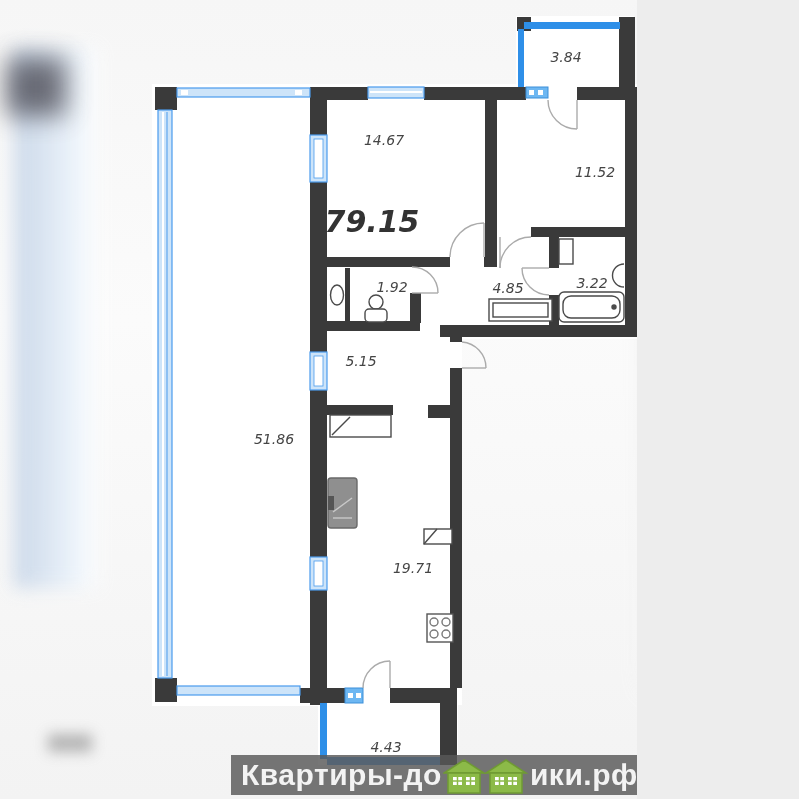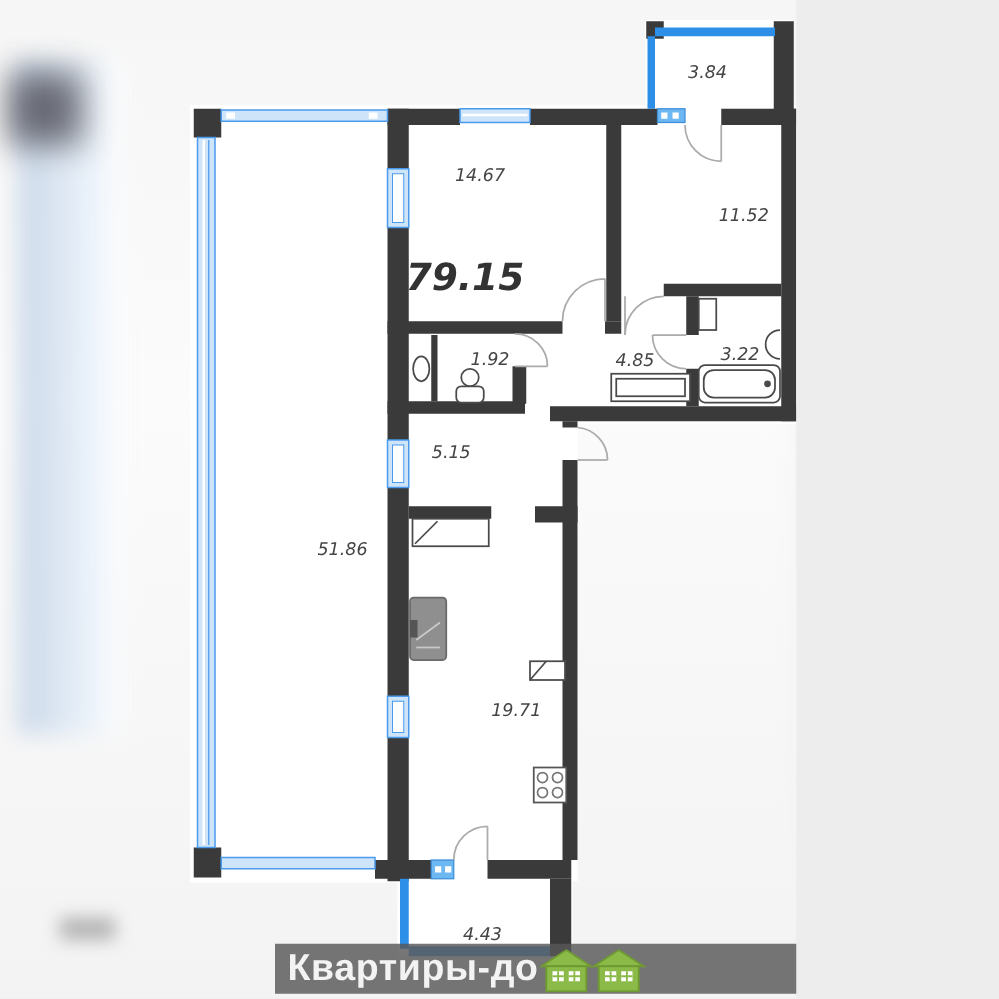--- a/index.html
+++ b/index.html
@@ -16,21 +16,21 @@
      filter:blur(11px);opacity:.9;}
   #blob-right{left:648px;top:118px;width:118px;height:570px;
      background:linear-gradient(to bottom,#cccccc,#e8e8e8 60%,#f6f6f6);
      filter:blur(13px);opacity:.65;}
   #blob-bottomdash{left:48px;top:734px;width:44px;height:18px;background:#8a8a8a;
      filter:blur(7px);opacity:.6;}
   svg{position:absolute;left:0;top:0;}
   text{font-family:"DejaVu Sans","Liberation Sans",sans-serif;font-style:italic;fill:#454545;}
   .area-label{font-size:14px;}
   .total-label{font-size:30px;font-weight:bold;fill:#333;}
-  #watermark{position:absolute;left:220px;top:755px;width:569px;height:40px;
+  #watermark{position:absolute;left:231px;top:755px;width:569px;height:40px;
      background:rgba(88,88,88,0.82);display:flex;align-items:center;
      padding-left:10px;box-sizing:border-box;}
   #watermark .wm-text{color:#f3f3f3;font-weight:bold;font-size:30px;
      font-family:"Liberation Sans",sans-serif;letter-spacing:.5px;white-space:nowrap;}
   #wm-houses{margin:0 1px;position:relative;top:1px;}
 </style>
 </head>
 <body>
 
 <div id="stage">
@@ -249,15 +249,16 @@
         <line x1="14.5" y1="20" x2="14.5" y2="28"></line>
           <line x1="10" y1="24" x2="19" y2="24"></line>
         <line x1="27.5" y1="20" x2="27.5" y2="28"></line>
           <line x1="23" y1="24" x2="32" y2="24"></line>
         <line x1="56.5" y1="20" x2="56.5" y2="28"></line>
           <line x1="52" y1="24" x2="61" y2="24"></line>
         <line x1="69.5" y1="20" x2="69.5" y2="28"></line>
           <line x1="65" y1="24" x2="74" y2="24"></line>
       </g>
     </svg>
+    <span class="wm-text">ики.рф</span>
   </div>
 
 </div>
 
 </body></html>

